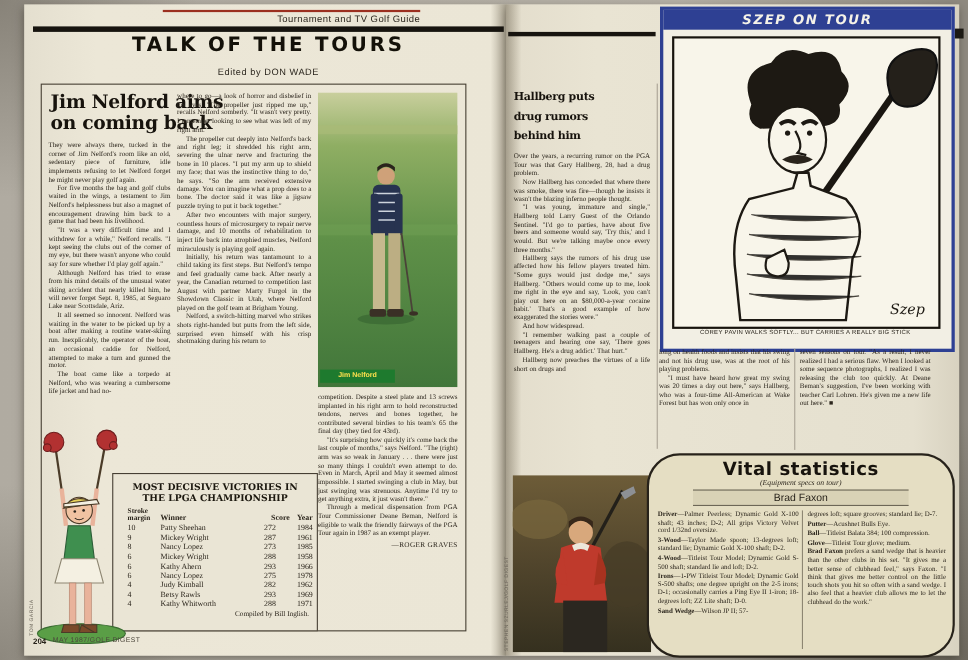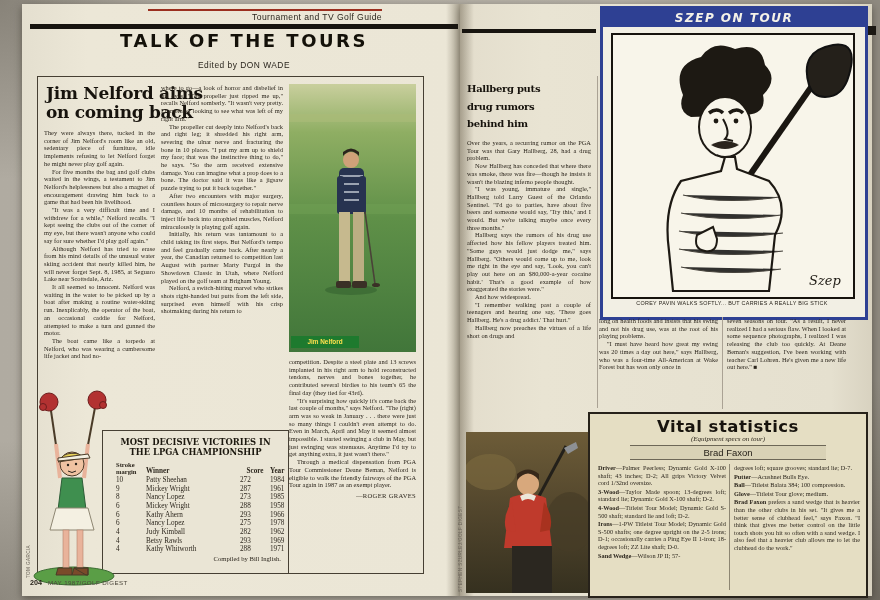--- a/index.html
+++ b/index.html
@@ -300,21 +300,21 @@
       <path d="M51 48 q11 -13 22 0 l0 -6 q-11 -9 -22 0 z" fill="#37281a"></path>
       <path d="M44 66 q18 -8 36 0 l6 50 h-48 z" fill="#bf3a2c"></path>
       <path d="M54 64 q8 -5 16 0 l-2 5 q-6 -4 -12 0 z" fill="#ece7da"></path>
       <path d="M46 70 q-10 14 -6 28 l10 2 z" fill="#bf3a2c"></path>
       <path d="M78 70 q10 14 6 28 l-10 2 z" fill="#a8321f"></path>
       <rect x="46" y="114" width="40" height="47" fill="#2b2720"></rect>
     </svg>
   </div>
   <div class="vertical-credit" style="left:458px;top:462px;height:130px;">STEPHEN SZURLEJ/GOLF DIGEST</div>
 
-  <div class="vital-box" style="left:588px;top:412px;width:276px;height:182px;">
+  <div class="vital-box" style="left:588px;top:412px;width:276px;height:182px;border-radius:30px;">
     <div class="abs vital-title center" style="left:0;top:3px;width:276px;">Vital statistics</div>
     <div class="abs vital-sub center" style="left:0;top:21px;width:276px;">(Equipment specs on tour)</div>
     <div class="vital-player" style="left:40px;top:31px;width:196px;height:13px;">Brad Faxon</div>
 
     <div class="vital-col" style="left:8px;top:50px;width:128px;">
       <p><b>Driver</b><span>—Palmer Peerless; Dynamic Gold X-100 shaft; 43 inches; D-2; All grips Victory Velvet cord 1/32nd oversize.</span></p>
       <p><b>3-Wood</b><span>—Taylor Made spoon; 13-degrees loft; standard lie; Dynamic Gold X-100 shaft; D-2.</span></p>
       <p><b>4-Wood</b><span>—Titleist Tour Model; Dynamic Gold S-500 shaft; standard lie and loft; D-2.</span></p>
       <p><b>Irons</b><span>—1-PW Titleist Tour Model; Dynamic Gold S-500 shafts; one degree upright on the 2-5 irons; D-1; occasionally carries a Ping Eye II 1-iron; 18-degrees loft; ZZ Lite shaft; D-0.</span></p>
       <p><b>Sand Wedge</b><span>—Wilson JP II; 57-</span></p>

